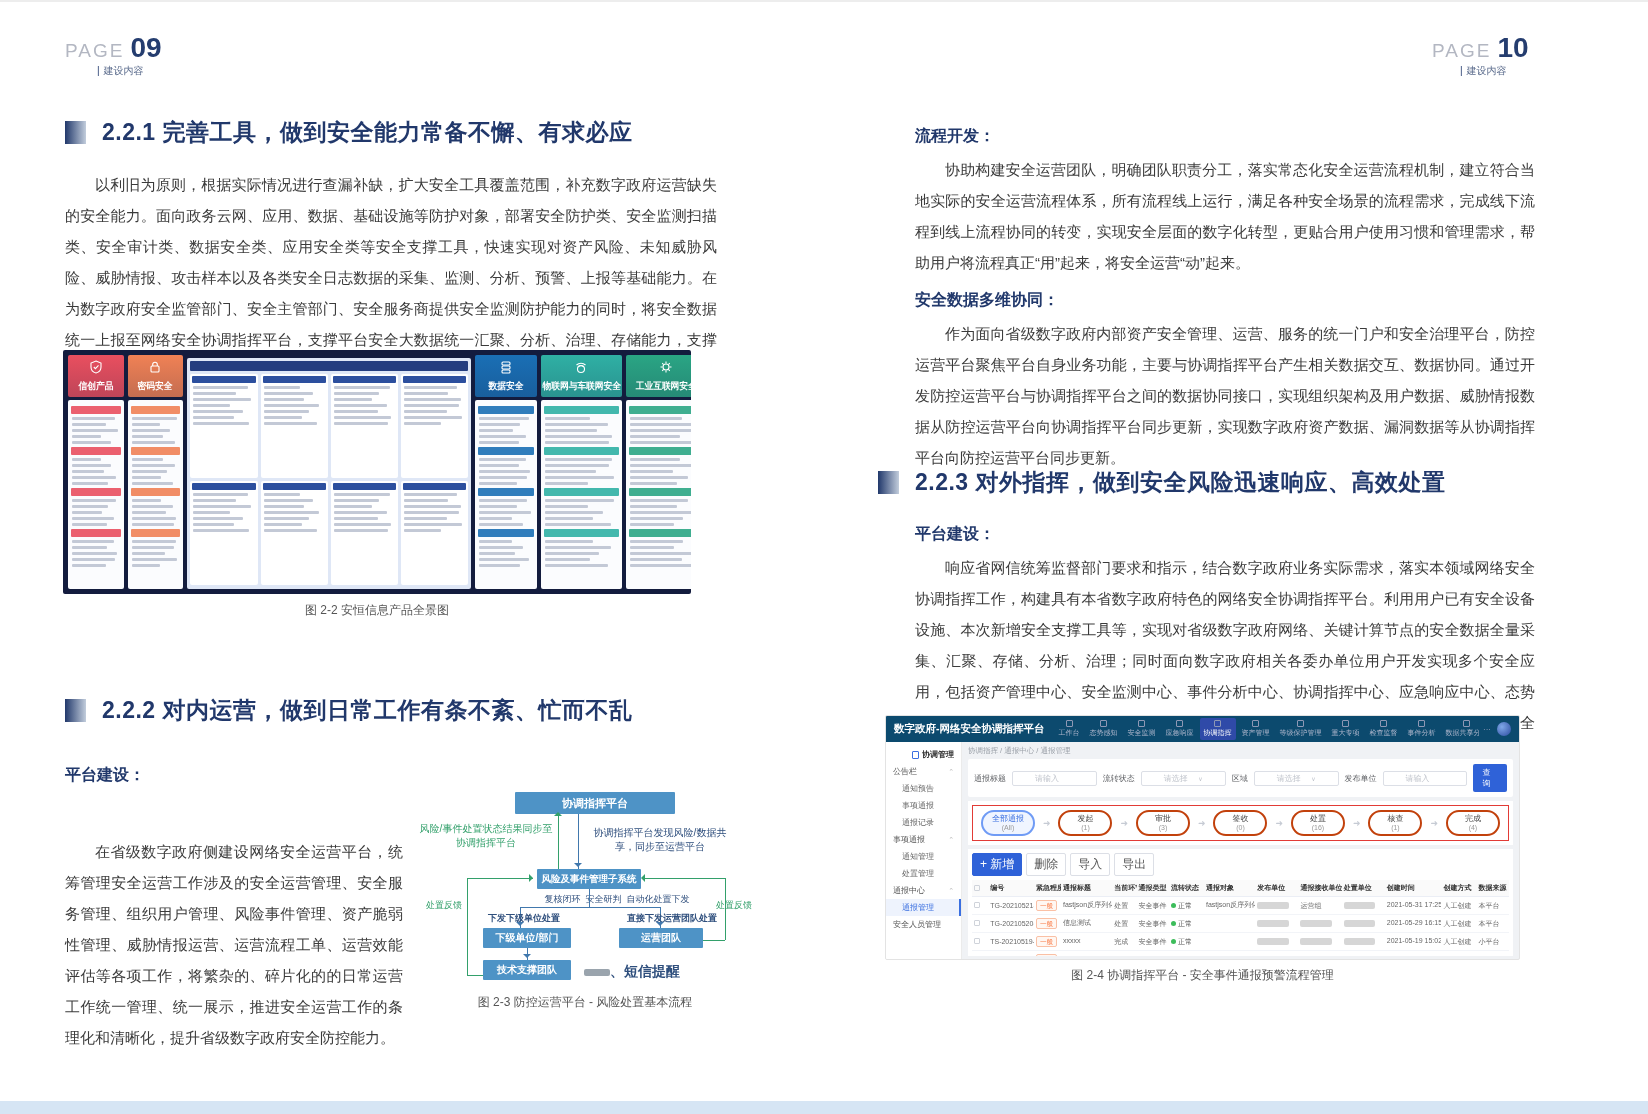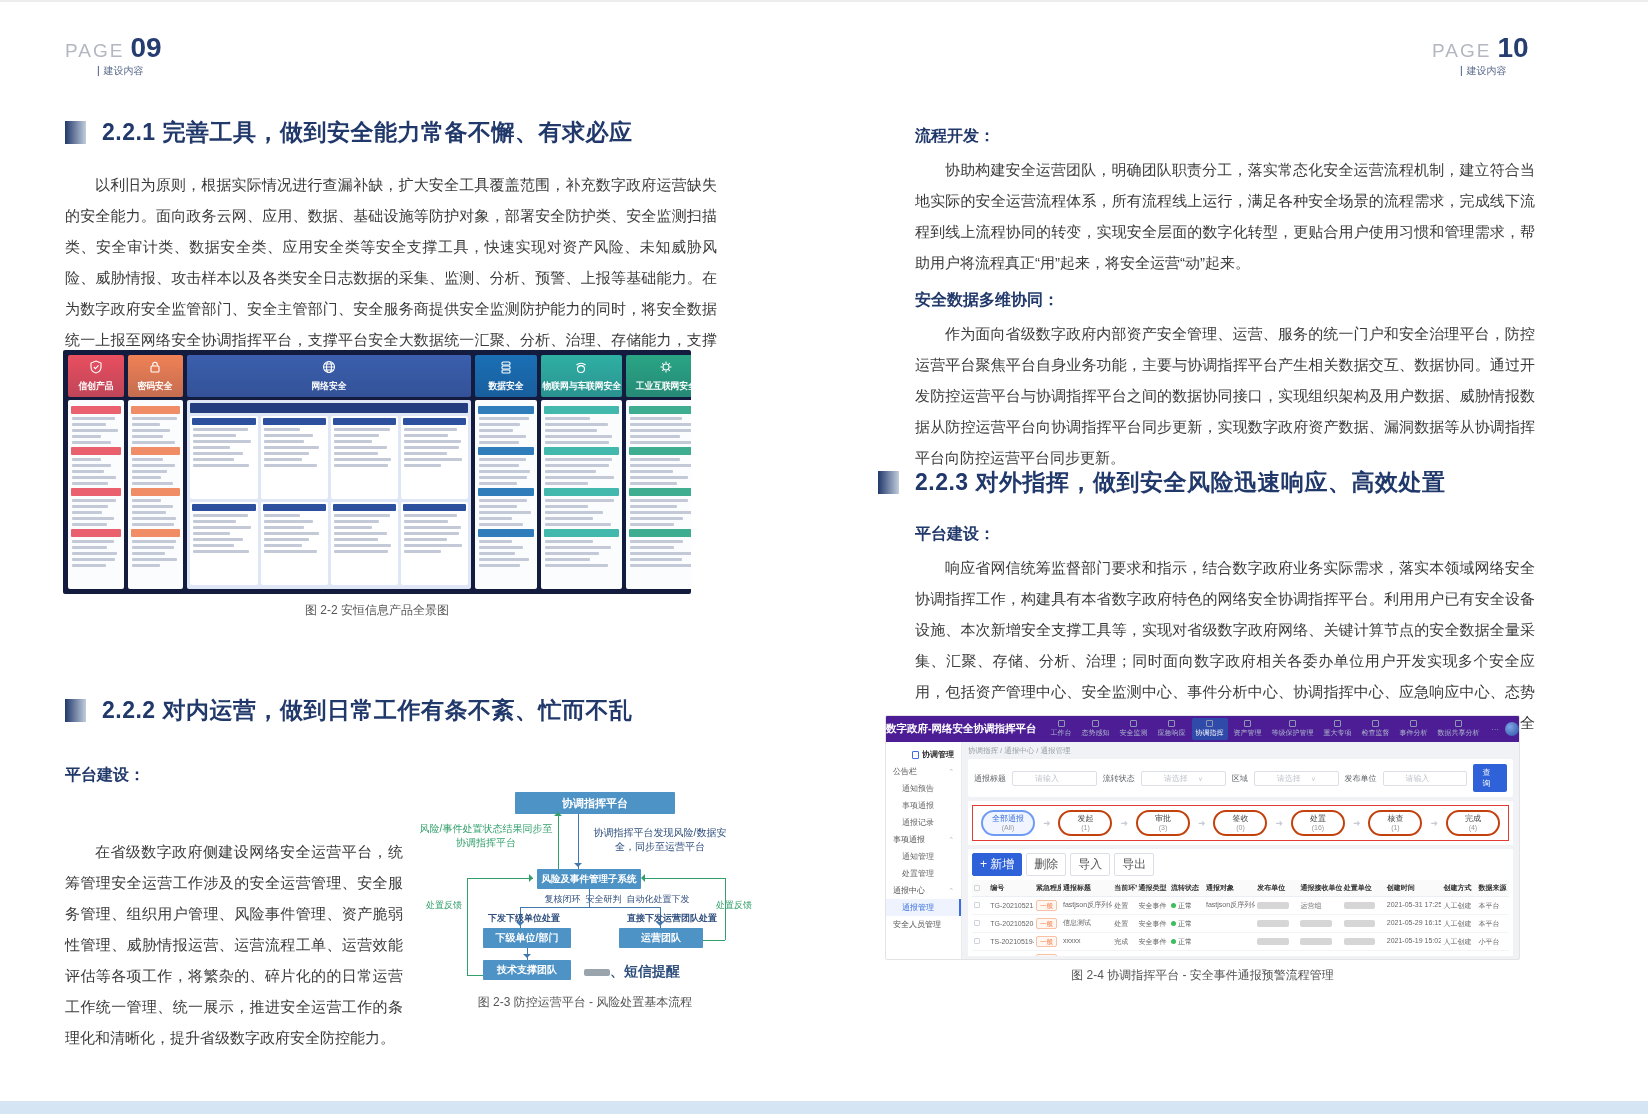--- a/index.html
+++ b/index.html
@@ -46,21 +46,21 @@
   .fc-navy{color:#2f4f7d;}
   .vline{position:absolute;width:1px;}
   .hline{position:absolute;height:1px;}
   .l-blue{background:#4178ad;}
   .l-green{background:#33a06b;}
   .arr{position:absolute;width:0;height:0;border:4px solid transparent;}
   .redchip{display:inline-block;width:26px;height:7px;background:#9aa4ad;border-radius:2px;filter:blur(.7px);vertical-align:middle;}
 
   
   .fig24{position:absolute;left:885px;top:713px;width:635px;height:245px;background:#f0f2f5;border:1px solid #e3e3e3;border-radius:2px;overflow:hidden;display:flex;flex-direction:column;font-size:8px;}
-  .f4-top{height:26px;background:#4c1d95;display:flex;align-items:center;padding:0 0;color:#fff;flex:0 0 auto;}
+  .f4-top{height:26px;background:#0c4a6e;display:flex;align-items:center;padding:0 8px;color:#fff;flex:0 0 auto;}
   .f4-title{font-size:10.5px;font-weight:bold;white-space:nowrap;margin-right:10px;}
   .f4-nav{display:flex;flex:1;gap:2px;overflow:hidden;}
   .f4-nav .nv{display:flex;flex-direction:column;align-items:center;gap:1px;color:#aeb6cc;font-size:7px;padding:2px 4px;border-radius:2px;white-space:nowrap;}
   .f4-nav .nv .ic{width:7px;height:7px;border:1px solid #8e98b5;border-radius:1px;}
   .f4-nav .nv.on{background:#2f4aa8;color:#fff;}
   .f4-avatar{width:14px;height:14px;border-radius:50%;background:radial-gradient(circle at 35% 35%,#7fa8e8,#2c4a9e);margin-left:6px;flex:0 0 auto;}
   .f4-body{flex:1;display:flex;min-height:0;}
   .f4-side{width:76px;background:#fff;border-right:1px solid #ebebeb;padding-top:4px;flex:0 0 auto;overflow:hidden;}
   .f4-side .si{display:flex;align-items:center;justify-content:space-between;padding:3px 7px;color:#555;font-size:8px;white-space:nowrap;}
   .f4-side .si .doc{width:7px;height:8px;border:1px solid #3a6fe0;border-radius:1px;margin-right:3px;}
@@ -181,28 +181,20 @@
               <div class="p-line" style="width: 86%;"></div>
               <div class="p-sub" style="background: rgb(240, 129, 85);"></div>
               <div class="p-line" style="width: 90%;"></div>
               <div class="p-line" style="width: 86%;"></div>
               <div class="p-line" style="width: 68%;"></div>
               <div class="p-line" style="width: 92%;"></div>
               <div class="p-line" style="width: 58%;"></div>
             </div>
           </div>
           <div class="p-col" style="flex: 0 0 46%;">
-            <div class="p-head" style="background: linear-gradient(rgb(59, 95, 174), rgba(59, 95, 174, 0.8));">
-              <span><svg width="14" height="14" viewBox="0 0 14 14" stroke-width="1.1">
-                  <circle cx="7" cy="7" r="5.5" fill="none" stroke="#fff"></circle>
-                  <ellipse cx="7" cy="7" rx="2.5" ry="5.5" fill="none" stroke="#fff"></ellipse>
-                  <path d="M1.5 7h11M2.3 4h9.4M2.3 10h9.4" stroke="#fff" fill="none"></path>
-                </svg></span>
-              <span class="p-lab">网络安全</span>
-            </div>
             <div class="p-body" style="background: rgb(223, 231, 246);">
               <div class="p-band"></div>
               <div class="p-grid">
                 <div class="p-panel">
                   <div class="p-ph"></div>
                   <div class="p-line" style="width: 86%;"></div>
                   <div class="p-line" style="width: 68%;"></div>
                   <div class="p-line" style="width: 92%;"></div>
                   <div class="p-line" style="width: 58%;"></div>
                   <div class="p-line" style="width: 78%;"></div>
@@ -399,21 +391,21 @@
     <div class="subhead" style="left:65px;top:763px;">平台建设：</div>
     <div class="para" style="left:65px;top:790px;width:338px;margin-top:44px;">在省级数字政府侧建设网络安全运营平台，统筹管理安全运营工作涉及的安全运营管理、安全服务管理、组织用户管理、风险事件管理、资产脆弱性管理、威胁情报运营、运营流程工单、运营效能评估等各项工作，将繁杂的、碎片化的的日常运营工作统一管理、统一展示，推进安全运营工作的条理化和清晰化，提升省级数字政府安全防控能力。</div>
 
     <div class="fig23">
       <div class="fc-box" style="left:100px;top:42px;width:160px;height:22px;">协调指挥平台</div>
       <div class="vline l-green" style="left:143px;top:64px;height:57px;"></div>
       <div class="arr" style="left:139px;top:62px;border-bottom-color:#33a06b;border-top:0;"></div>
       <div class="vline l-blue" style="left:163px;top:64px;height:55px;"></div>
       <div class="arr" style="left:159px;top:113px;border-top-color:#4178ad;border-bottom:0;"></div>
       <div class="fc-lab fc-green" style="left:2px;top:72px;width:138px;">风险/事件处置状态结果同步至协调指挥平台</div>
-      <div class="fc-lab fc-navy" style="left:172px;top:76px;width:146px;">协调指挥平台发现风险/数据安全，同步至运营平台</div>
+      <div class="fc-lab fc-navy" style="left:172px;top:76px;width:146px;">协调指挥平台发现风险/数据共享，同步至运营平台</div>
       <div class="fc-box" style="left:122px;top:119px;width:104px;height:20px;font-size:9.5px;">风险及事件管理子系统</div>
       <div class="fc-lab fc-navy" style="left:112px;top:142px;width:180px;white-space:nowrap;font-size:9px;">
         <span>复核闭环</span>&nbsp;&nbsp;<span>安全研判</span>&nbsp;&nbsp;<span>自动化处置下发</span>
       </div>
       <div class="vline l-blue" style="left:174px;top:139px;height:18px;"></div>
       <div class="hline l-blue" style="left:105px;top:157px;width:140px;"></div>
       <div class="vline l-blue" style="left:105px;top:157px;height:21px;"></div>
       <div class="arr" style="left:101px;top:172px;border-top-color:#4178ad;border-bottom:0;"></div>
       <div class="vline l-blue" style="left:245px;top:157px;height:21px;"></div>
       <div class="arr" style="left:241px;top:172px;border-top-color:#4178ad;border-bottom:0;"></div>

